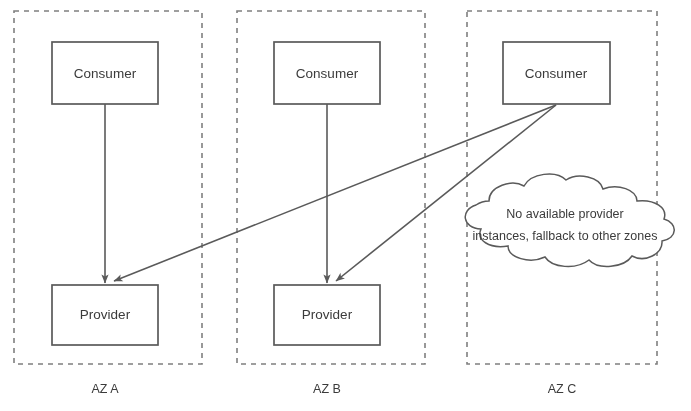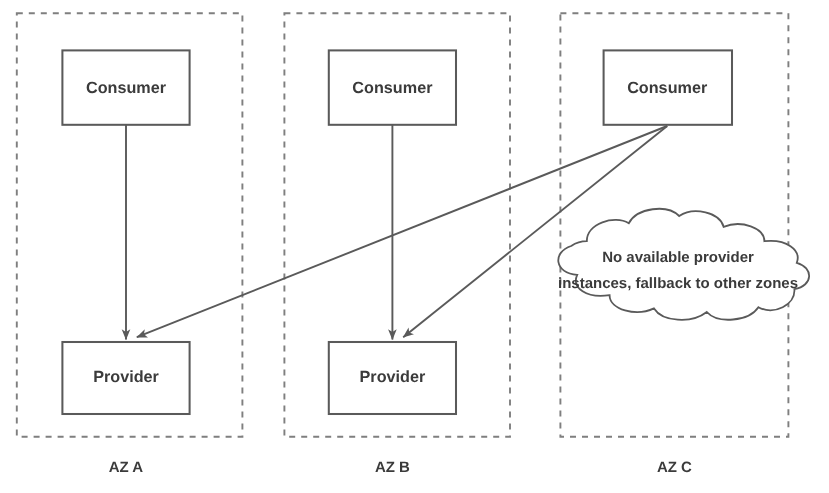--- a/index.html
+++ b/index.html
@@ -7,21 +7,20 @@
     padding: 0;
     background: #ffffff;
   }
   #canvas {
     position: relative;
     width: 691px;
     height: 411px;
     background: #ffffff;
     font-family: "Liberation Sans", sans-serif;
     overflow: hidden;
-    font-weight: bold;
   }
   #diagram-svg {
     position: absolute;
     top: 0;
     left: 0;
     width: 691px;
     height: 411px;
   }
   .zone-rect {
     fill: none;

